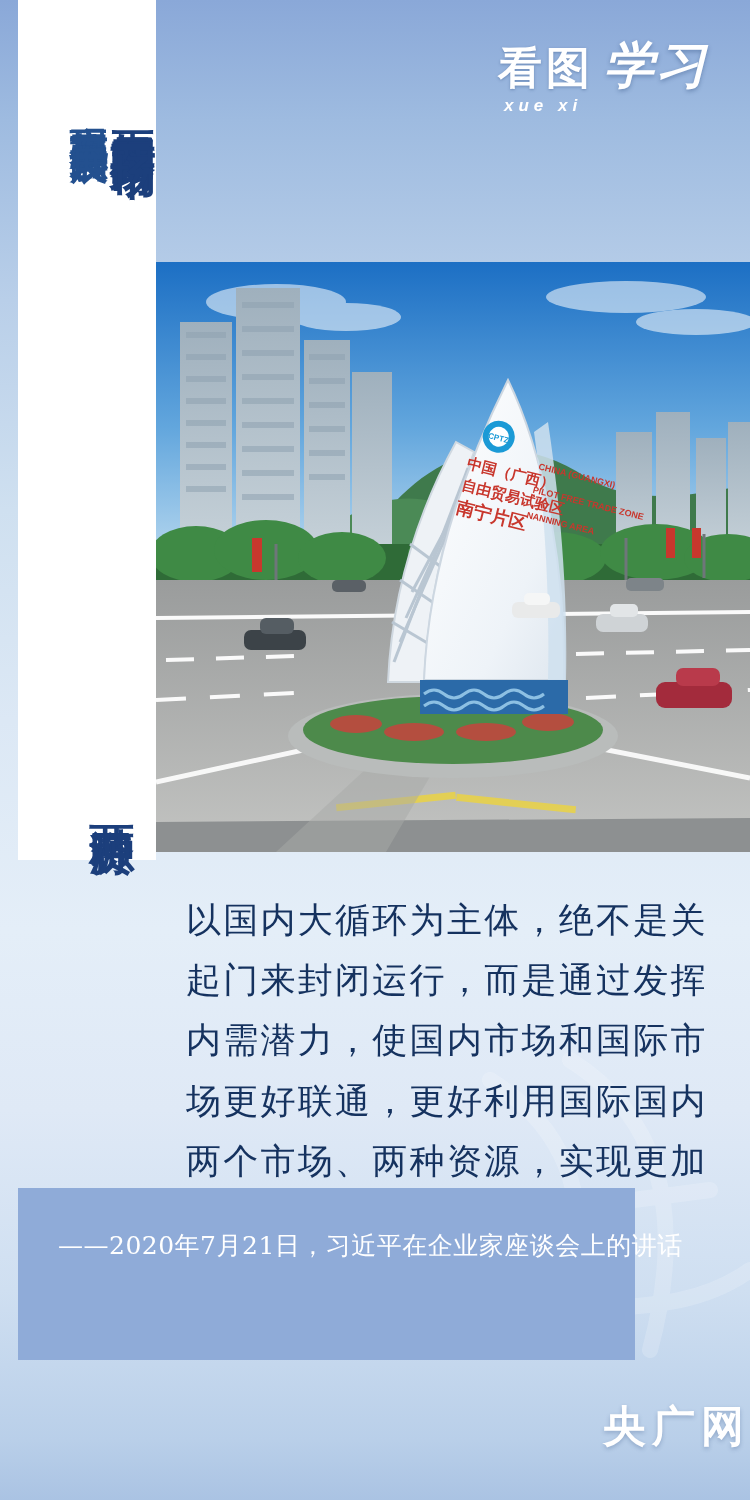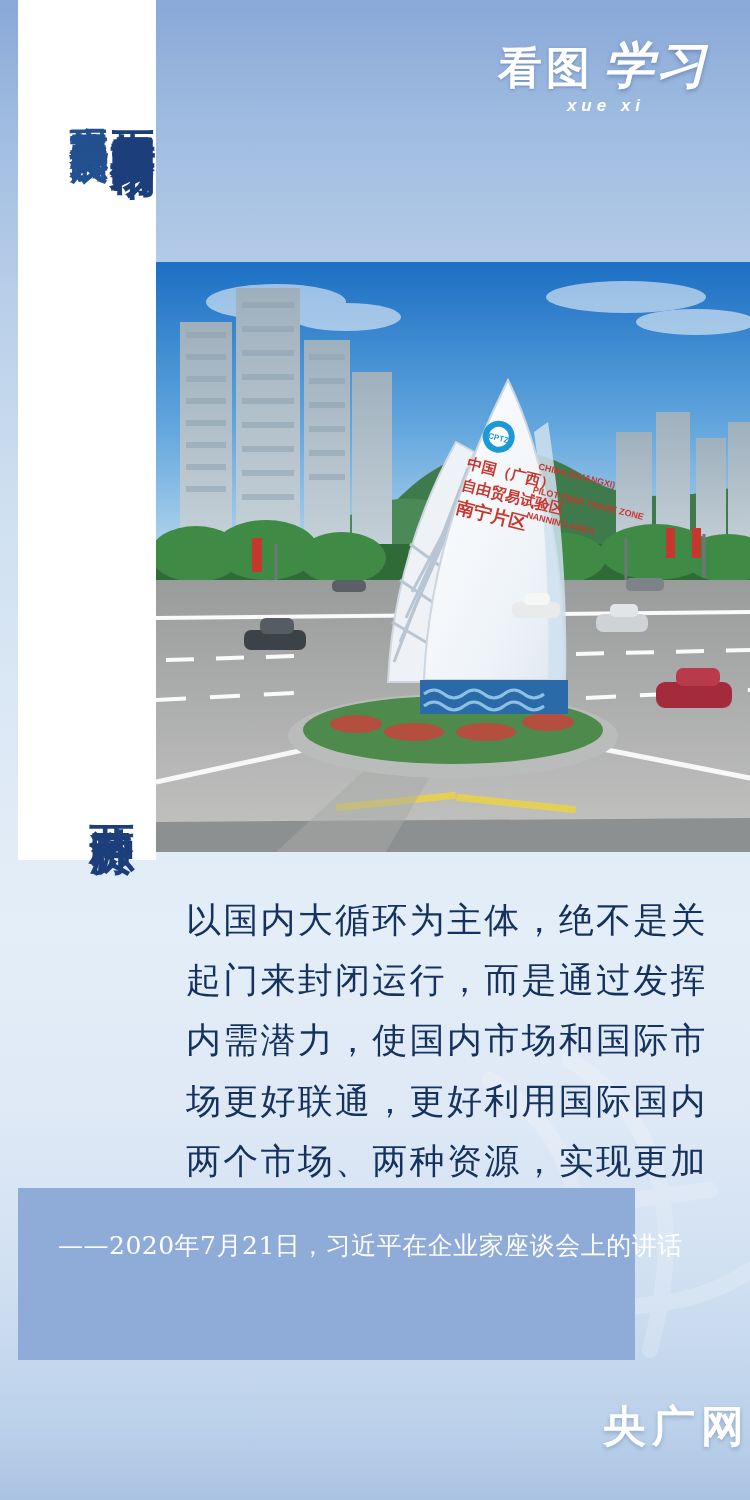--- a/index.html
+++ b/index.html
@@ -62,21 +62,21 @@
     letter-spacing: 2px;
     text-shadow: 0 2px 4px rgba(30,60,110,.35);
   }
   .brand-pinyin {
     margin-top: 4px;
     font-size: 17px;
     letter-spacing: 5px;
     font-weight: bold;
     font-style: italic;
     color: #ffffff;
-    text-align: center;
+    text-align: left;
     padding-left: 6px;
   }
 
   
   .title-panel {
     position: absolute;
     left: 18px;
     top: 0;
     width: 138px;
     height: 860px;

